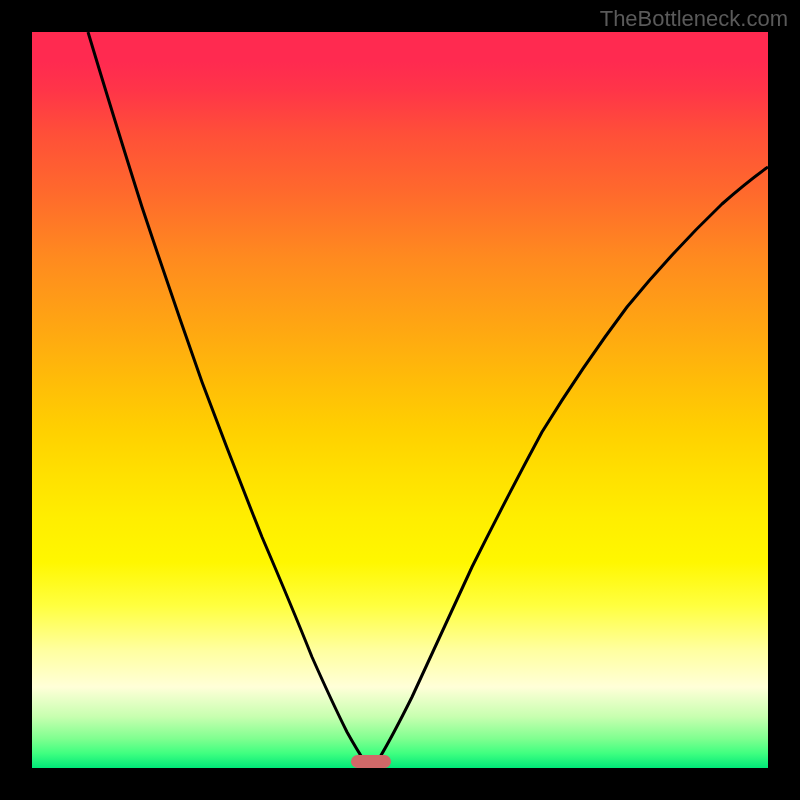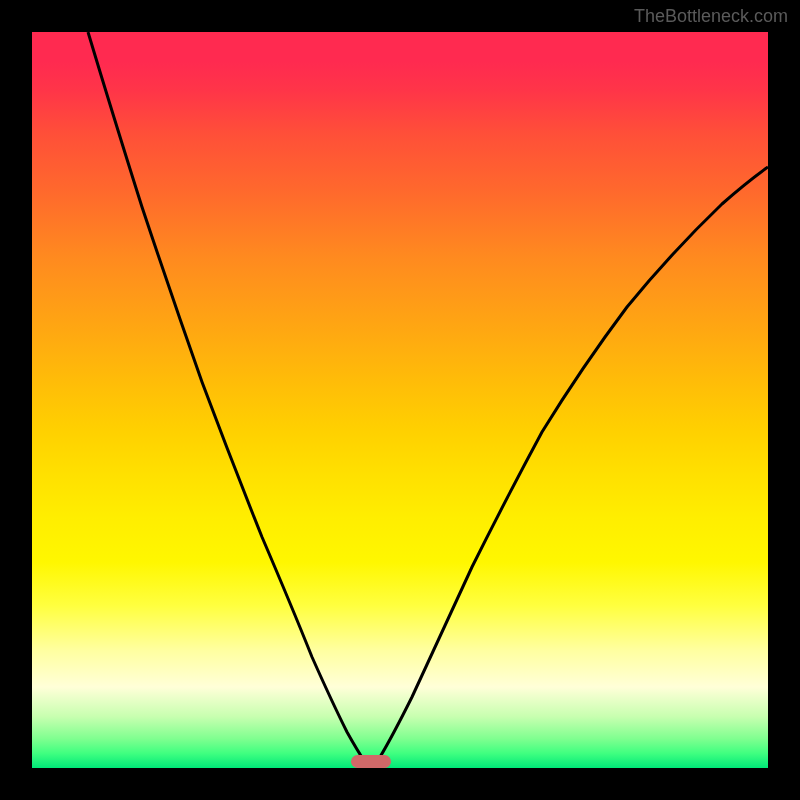--- a/index.html
+++ b/index.html
@@ -15,21 +15,21 @@
       position: relative;
       overflow: hidden;
     }
     
     .watermark {
       position: absolute;
       top: 6px;
       right: 12px;
       color: #5a5a5a;
       font-family: Arial, sans-serif;
-      font-size: 18px;
+      font-size: 22px;
       z-index: 10;
     }
     
     .plot-container {
       position: absolute;
       top: 32px;
       left: 32px;
       width: 736px;
       height: 736px;
       overflow: hidden;

